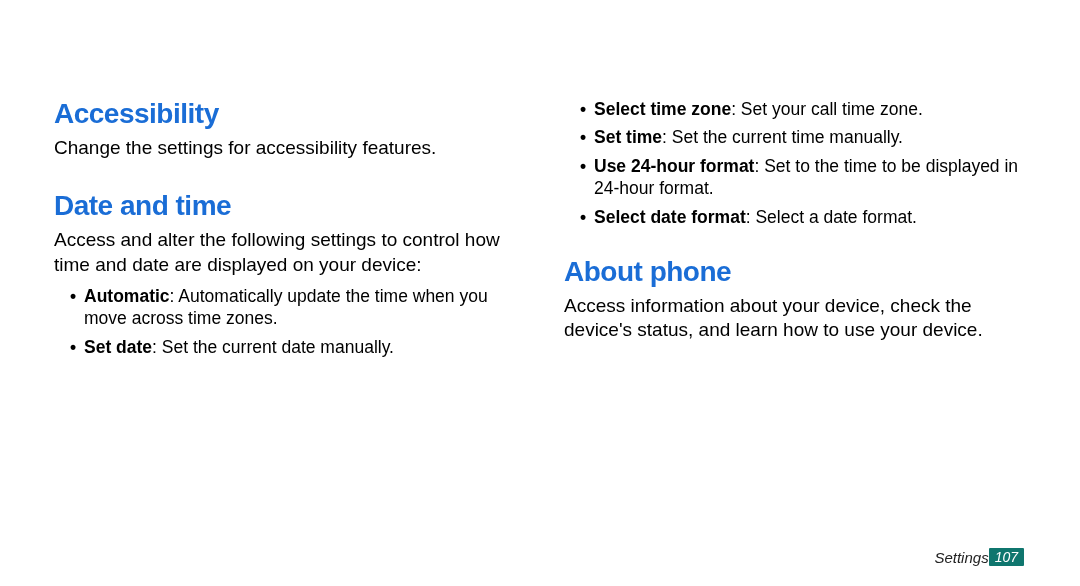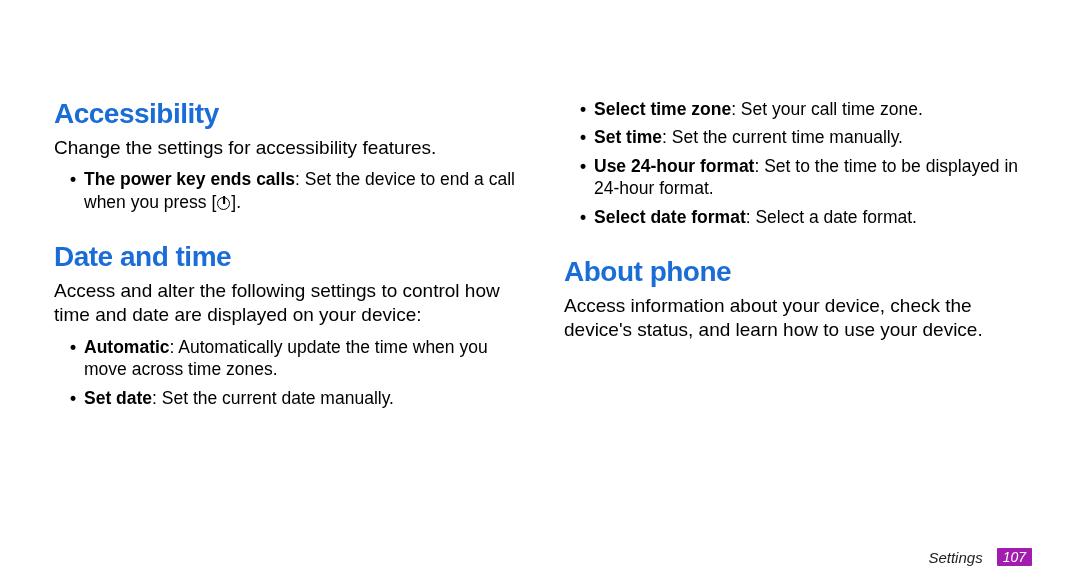--- a/index.html
+++ b/index.html
@@ -61,50 +61,47 @@
   .power-icon::after {
     content: "";
     position: absolute;
     left: 50%; top: -2px;
     width: 1.8px; height: 8px;
     background: #000;
     transform: translateX(-50%);
   }
   .footer {
     position: absolute;
-    right: 48px;
+    right: 56px;
     bottom: 20px;
     font-size: 15px;
     display: flex;
     align-items: center;
-    gap: 14px;
+    gap: 0;
   }
   .footer .sec-label { font-style: italic; color: #222; }
   .footer .page-badge {
-    background: #a21caf;
+    background: #0f766e;
     color: #fff;
     padding: 1px 6px;
     font-size: 14px;
     font-style: italic;
     border-radius: 1px;
   }
 </style>
 </head>
 <body>
 
 <div class="page">
 
   <div class="col">
 
     <h2 class="section-heading">Accessibility</h2>
     <p class="intro">Change the settings for accessibility features.</p>
     <ul class="bullets">
-      <li>
-        <span class="b">The power key ends calls</span><span>: Set the device to end a call when you press [</span><span class="power-icon"></span><span>].</span>
-      </li>
     </ul>
 
     <div class="section-gap"></div>
 
     <h2 class="section-heading">Date and time</h2>
     <p class="intro">Access and alter the following settings to control how time and date are displayed on your device:</p>
     <ul class="bullets">
       <li>
         <span class="b">Automatic</span><span>: Automatically update the time when you move across time zones.</span>
       </li>

